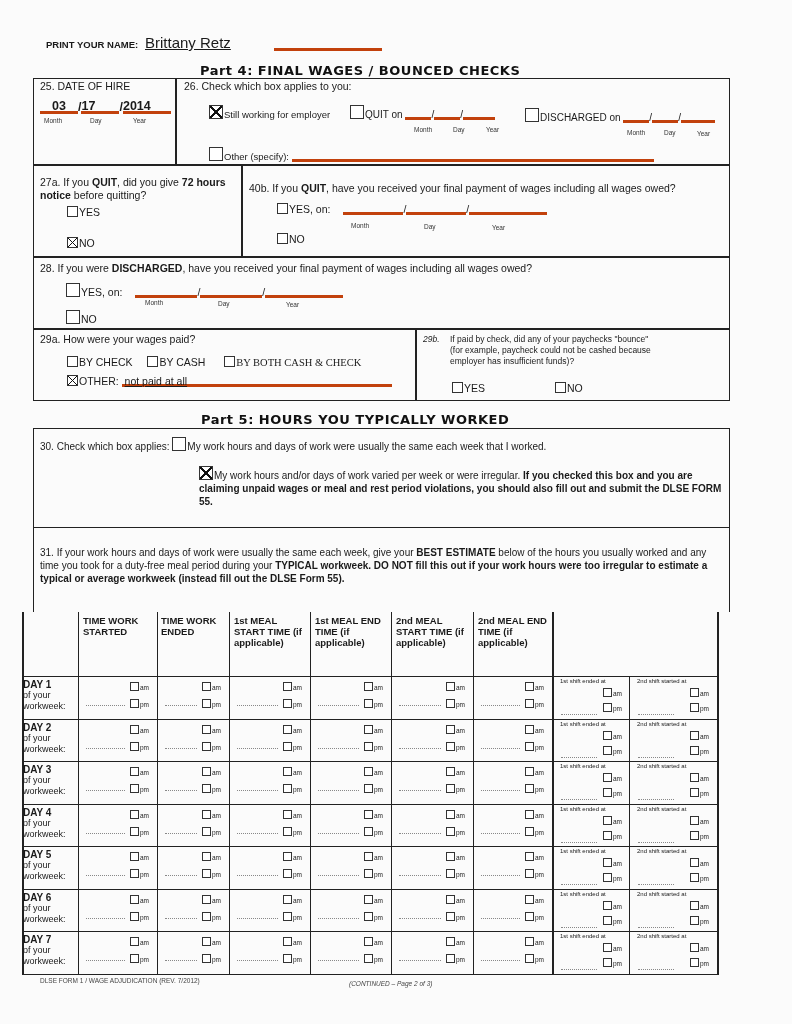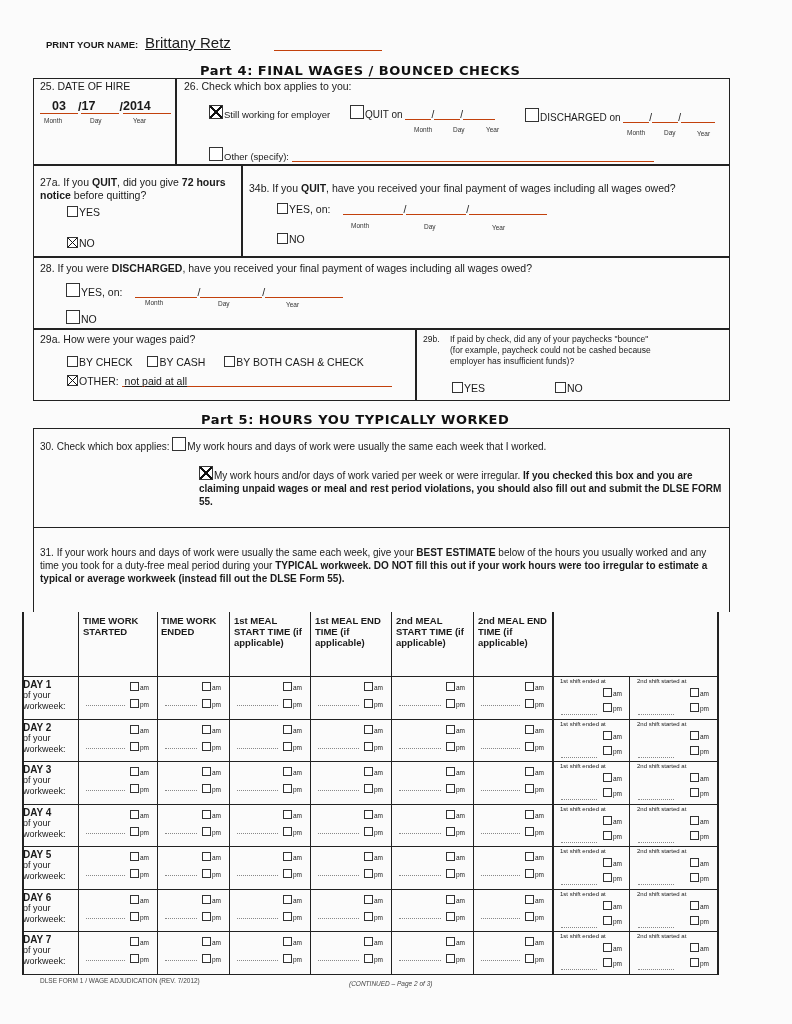--- a/index.html
+++ b/index.html
@@ -5,21 +5,21 @@
   * { box-sizing: border-box; margin: 0; padding: 0; }
   html, body { width: 792px; height: 1024px; background: #fbfbfb; overflow: hidden; }
   body { font-family: "Liberation Sans", sans-serif; color: #1a1a1a; position: relative; font-size: 10px; }
   .abs { position: absolute; }
   .cb { display: inline-block; width: 11px; height: 11px; border: 1px solid #333; background: #fff; vertical-align: -1px; position: relative; margin-right: 1px; }
   .cb.checked::after { content: ""; position: absolute; left: 0; top: 0; right: 0; bottom: 0;
     background:
       linear-gradient(45deg, transparent 45%, #111 45%, #111 55%, transparent 55%),
       linear-gradient(-45deg, transparent 45%, #111 45%, #111 55%, transparent 55%); }
   .cb.lg { width: 14px; height: 14px; }
-  .line { display: inline-block; border-bottom: 1px solid #c2410c; height: 12px; vertical-align: bottom; }
+  .line { display: inline-block; border-bottom: 3px solid #c2410c; height: 12px; vertical-align: bottom; }
   .sub { font-size: 6.5px; color: #333; position: absolute; }
   .box { position: absolute; border: 1.5px solid #222; }
   .hl { position: absolute; height: 1.5px; background: #222; }
   .vl { position: absolute; width: 1.5px; background: #222; }
   .part-title { position: absolute; font-family: "DejaVu Sans", sans-serif; font-weight: bold; font-size: 13px; letter-spacing: 0.5px; color: #111; }
   .q { font-size: 10.5px; }
   .b { font-weight: bold; }
   
   .grid { position: absolute; left: 22px; top: 612px; width: 750px; }
   .th { position: absolute; font-size: 9.5px; font-weight: bold; line-height: 11px; }
@@ -86,21 +86,21 @@
   <span>If you </span><span class="b">QUIT</span><span>, did you give </span><span class="b">72 hours notice</span><span> before quitting?</span>
 </div>
 <div class="abs q" style="left:67px;top:206px;">
   <span class="cb"></span><span>YES</span>
 </div>
 <div class="abs q" style="left:67px;top:237px;">
   <span class="cb checked"></span><span>NO</span>
 </div>
 
 <div class="abs q" style="left:249px;top:182px;">
-  <span>34b.</span>
+  <span>40b.</span>
   <span>If you </span><span class="b">QUIT</span><span>, have you received your final payment of wages including all wages owed?</span>
 </div>
 <div class="abs q" style="left:277px;top:203px;">
   <span class="cb"></span><span>YES, on:</span>
   <span class="line" style="width:60px;margin-left:10px;"></span>/<span class="line" style="width:60px;"></span>/<span class="line" style="width:78px;"></span>
 </div>
 <span class="sub" style="left:351px;top:222px;">Month</span>
 <span class="sub" style="left:424px;top:223px;">Day</span>
 <span class="sub" style="left:492px;top:224px;">Year</span>
 <div class="abs q" style="left:277px;top:233px;">
@@ -119,29 +119,29 @@
 <span class="sub" style="left:218px;top:300px;">Day</span>
 <span class="sub" style="left:286px;top:301px;">Year</span>
 <div class="abs q" style="left:66px;top:310px;">
   <span class="cb lg"></span><span>NO</span>
 </div>
 
 <div class="abs q" style="left:40px;top:333px;">29a. How were your wages paid?</div>
 <div class="abs q" style="left:67px;top:356px;">
   <span><span class="cb"></span><span>BY CHECK</span></span>
   <span style="margin-left:12px;"><span class="cb"></span><span>BY CASH</span></span>
-  <span style="margin-left:16px;"><span class="cb"></span><span>BY BOTH CASH &amp; CHECK</span></span>
+  <span style="margin-left:16px;font-family:Liberation Serif, serif;"><span class="cb"></span><span>BY BOTH CASH &amp; CHECK</span></span>
 </div>
 <div class="abs q" style="left:67px;top:375px;">
   <span class="cb checked"></span><span>OTHER:</span>
   <span class="line" style="width:270px;text-decoration:underline;padding-left:3px;">not paid at all</span>
 </div>
 
 <div class="abs" style="left:423px;top:334px;font-size:8.5px;line-height:11px;">
-  <span style="display:inline-block;width:27px;">29b.</span><span>If paid by check, did any of your paychecks "bounce"</span><br>
+  <span style="display:inline-block;width:27px;font-style:italic;">29b.</span><span>If paid by check, did any of your paychecks "bounce"</span><br>
   <span style="display:inline-block;width:27px;"></span><span>(for example, paycheck could not be cashed because</span><br>
   <span style="display:inline-block;width:27px;"></span><span>employer has insufficient funds)?</span>
 </div>
 <div class="abs q" style="left:452px;top:382px;">
   <span class="cb"></span><span>YES</span>
 </div>
 <div class="abs q" style="left:555px;top:382px;">
   <span class="cb"></span><span>NO</span>
 </div>
 

